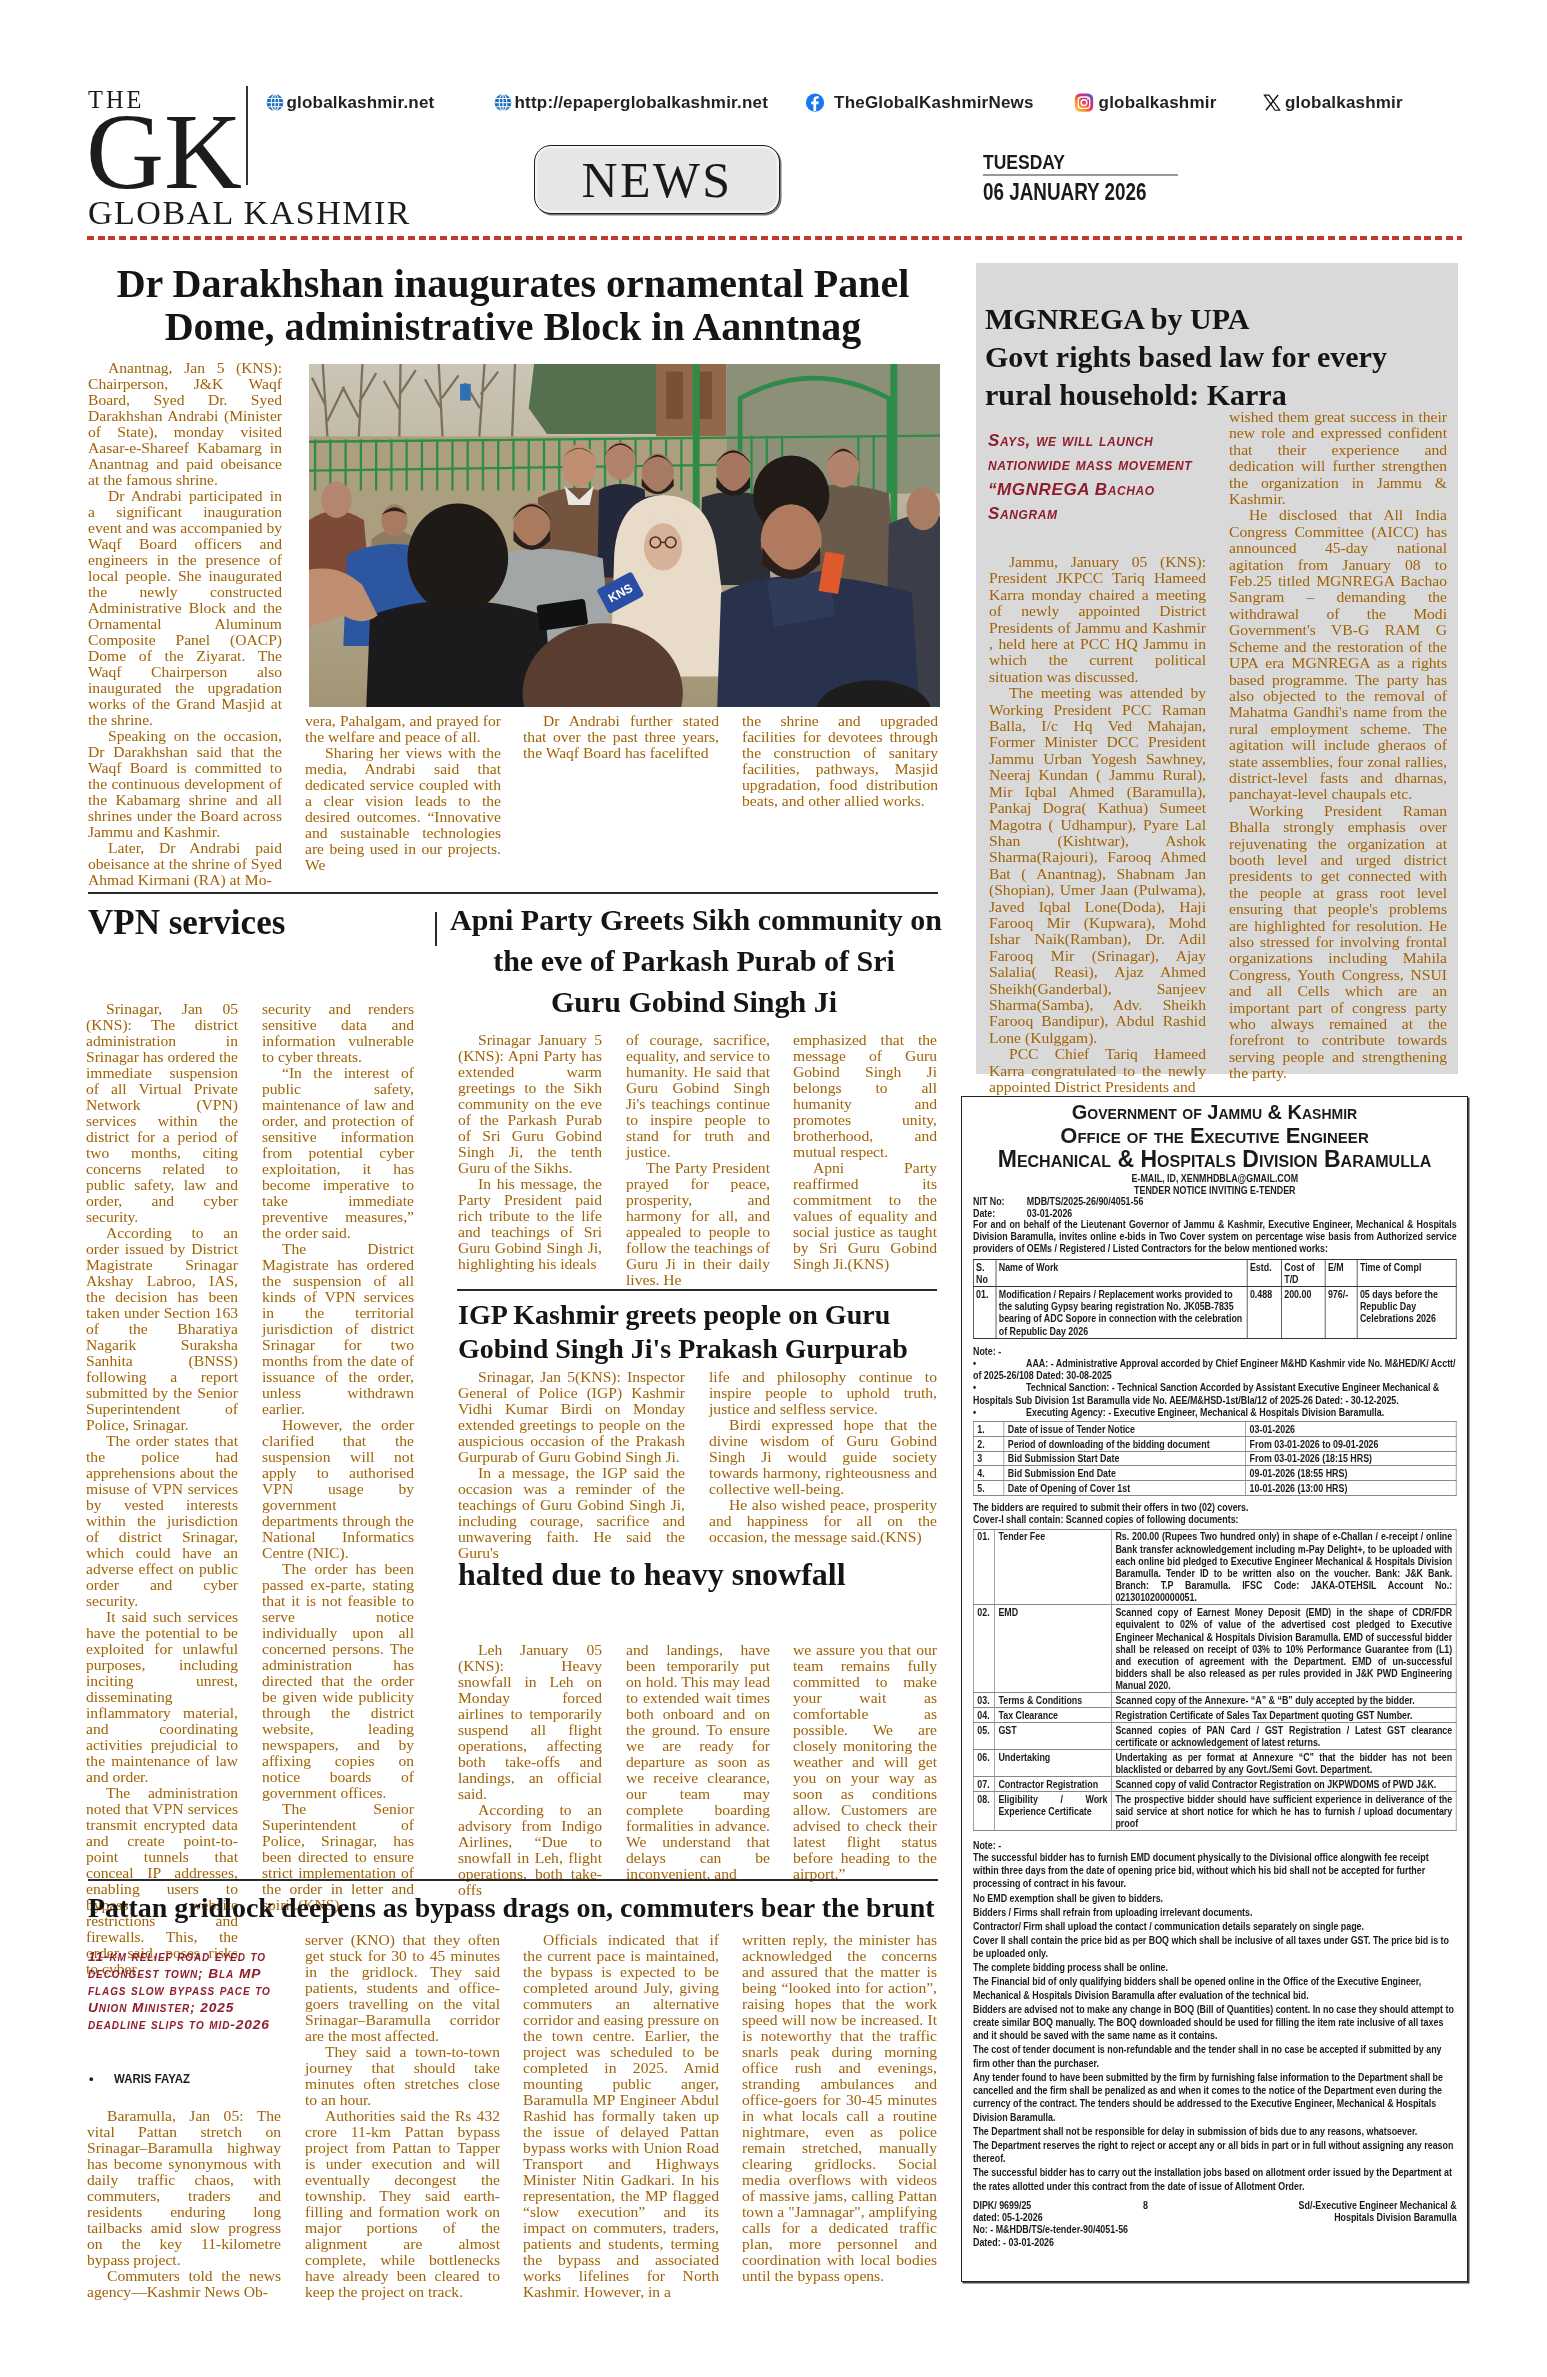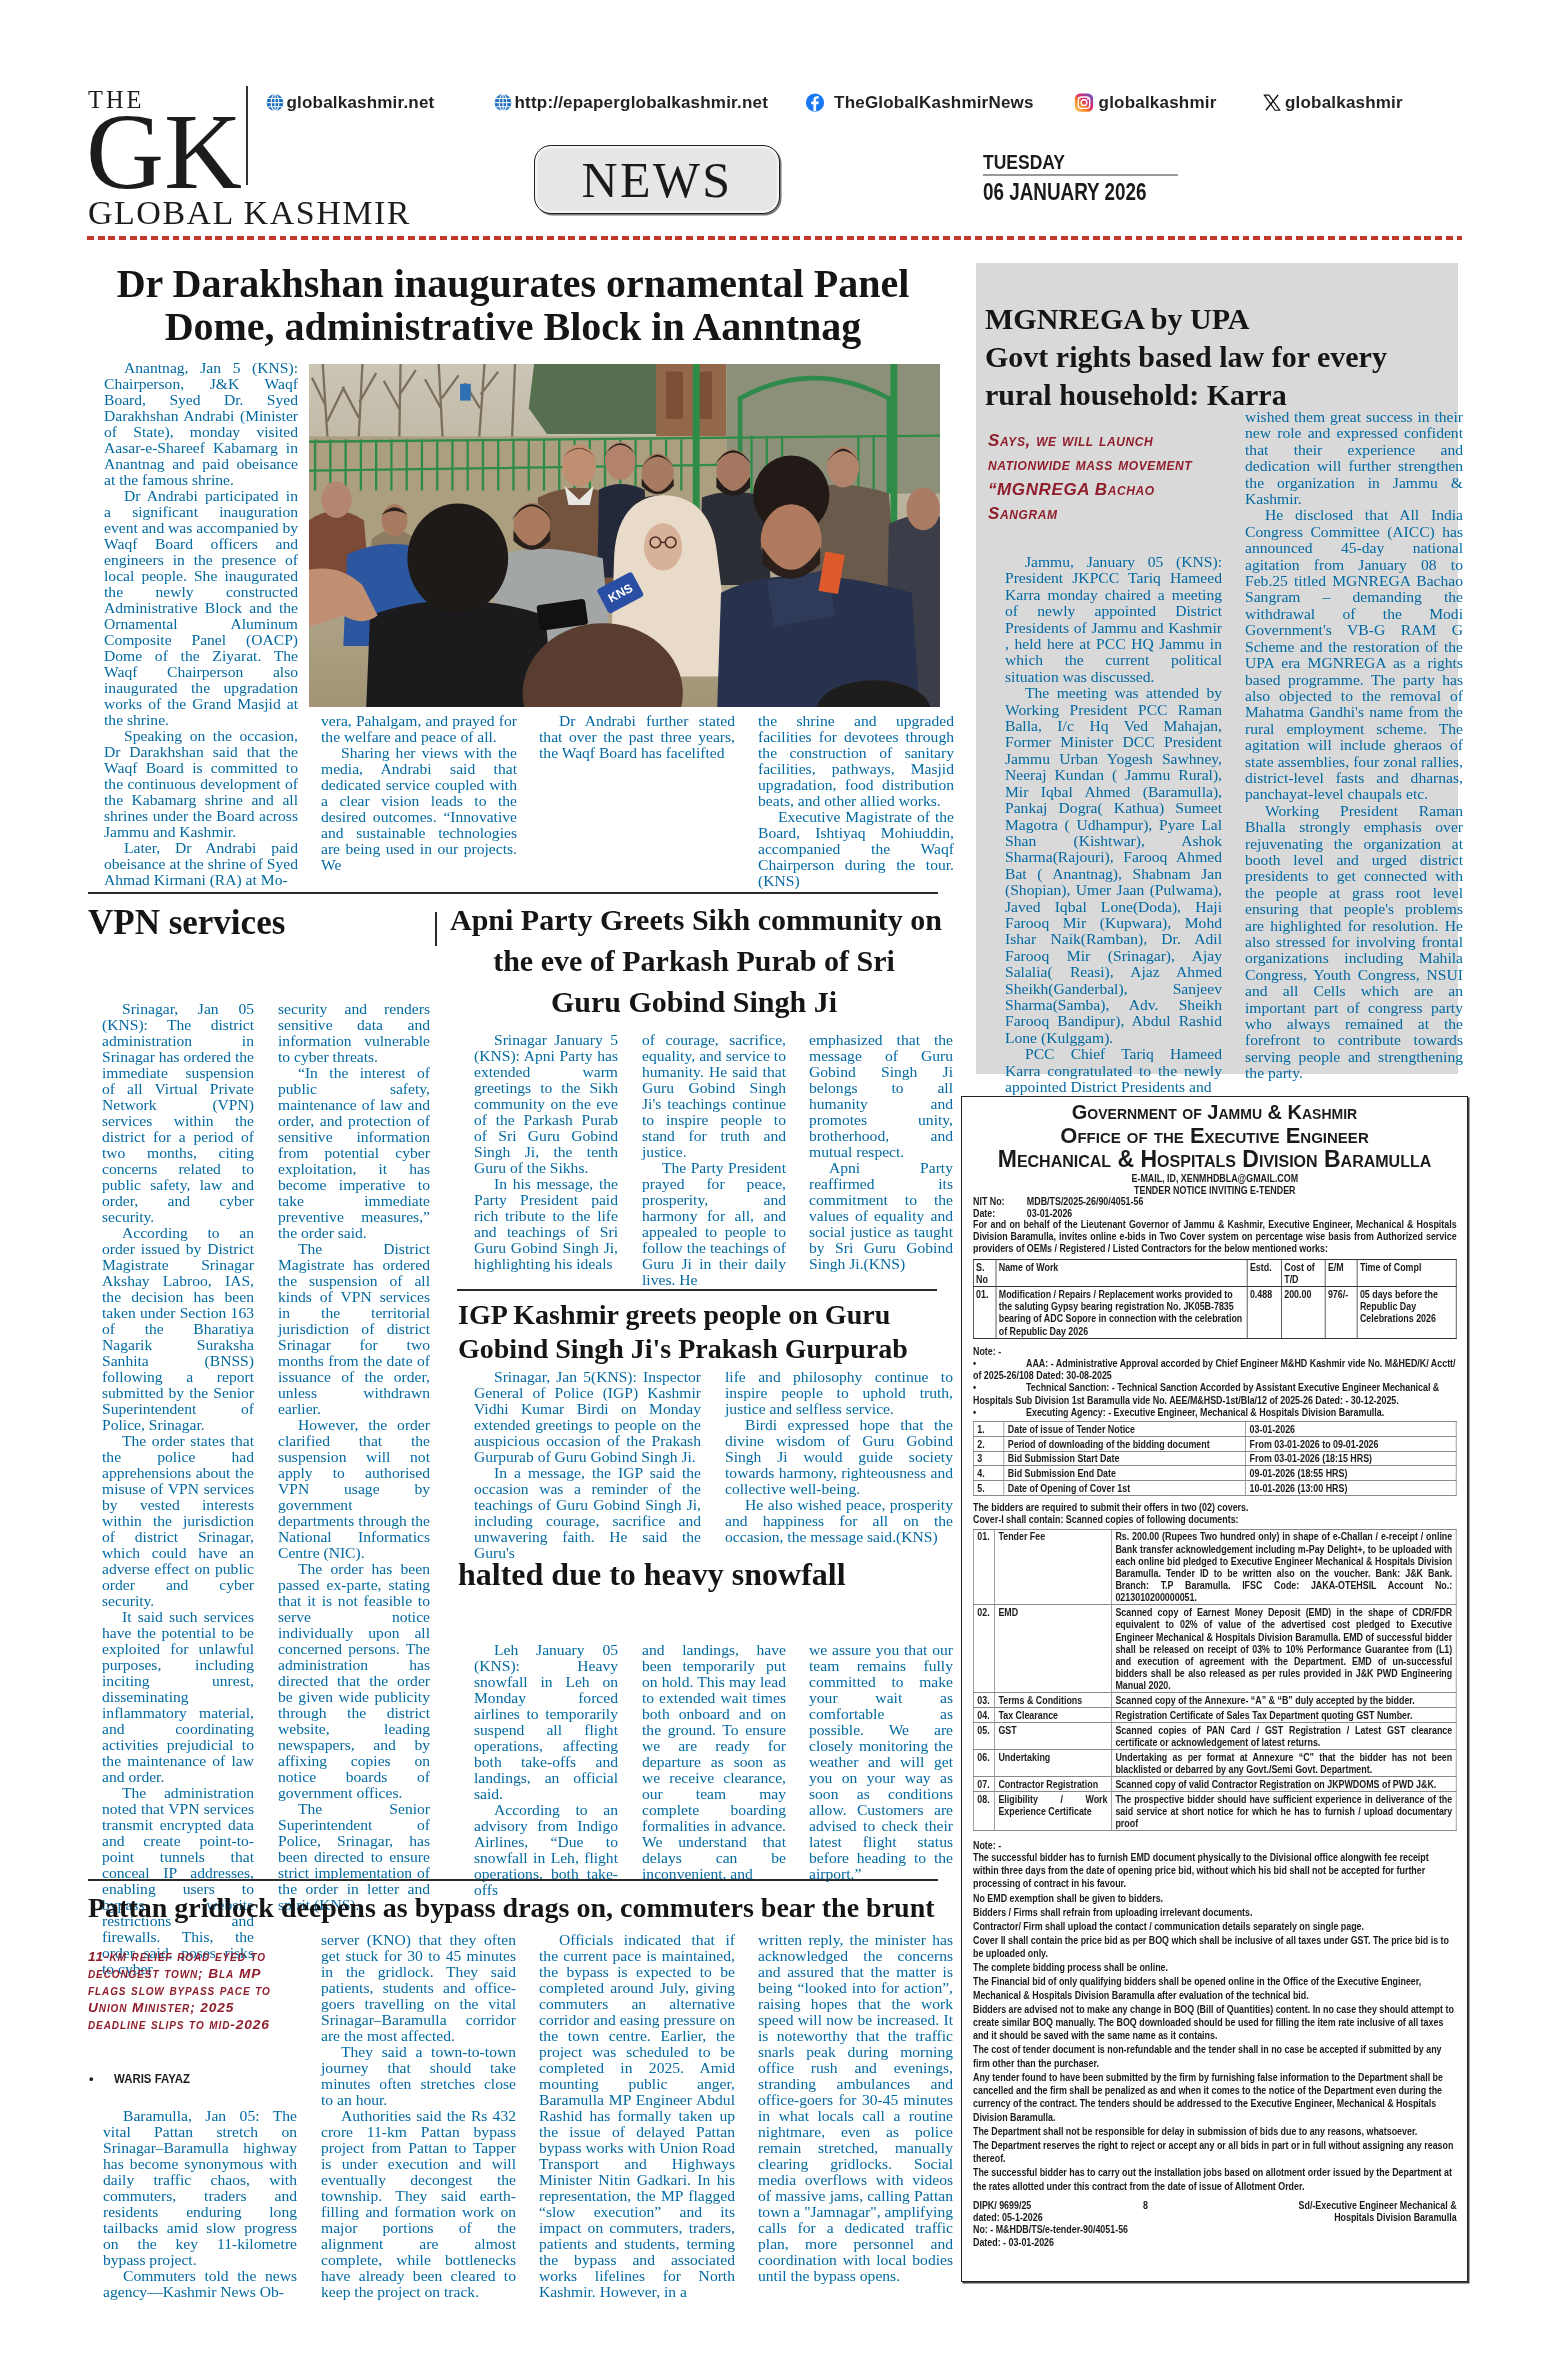--- a/index.html
+++ b/index.html
@@ -19,21 +19,21 @@
 .mast-day,.mast-date{font-family:"Liberation Sans",sans-serif;font-weight:bold;white-space:nowrap;transform-origin:0 0;color:#1a1a1a;}
 .mast-day{left:983px;top:152px;font-size:20.6px;line-height:20.6px;transform:scaleX(.85);}
 .mast-date{left:983px;top:181px;font-size:23px;line-height:23px;transform:scaleX(.82);}
 .mast-dline{left:983px;top:174px;width:195px;height:1.5px;background:#999;}
 .dash-rule{left:87px;top:236px;width:1375px;height:3.8px;background:repeating-linear-gradient(90deg,var(--rule-red,#c0392b) 0 6.9px,transparent 6.9px 10.7px);}
 
 .hl{position:absolute;font-family:"Liberation Serif",serif;font-weight:bold;white-space:nowrap;color:#151515;}
 .hl .ln{display:block;}
 .hl.c .ln{text-align:center;}
 
-.col{position:absolute;font-size:15.6px;line-height:16px;text-align:justify;hyphens:auto;-webkit-hyphens:auto;color:#0369a1;margin-left:16px;}
+.col{position:absolute;font-size:15.6px;line-height:16px;text-align:justify;hyphens:auto;-webkit-hyphens:auto;color:#a16207;}
 .col p{margin:0;text-indent:20px;}
 .col p.cont{text-indent:0;}
 .rule{background:#2a2a2a;}
 
 .photo{left:309px;top:364px;width:631px;height:343px;}
 
 .graybox{left:976px;top:263px;width:482px;height:811px;background:var(--box-gray,#d9d9d9);}
 .subhead{position:absolute;font-family:"Liberation Sans",sans-serif;font-style:italic;font-weight:bold;font-variant:small-caps;color:var(--subhead-red,#8f1d2c);}
 
 .byline{font-family:"Liberation Sans",sans-serif;font-weight:bold;font-size:13px;line-height:13.7px;white-space:nowrap;}
@@ -261,21 +261,20 @@
 
   <div class="col" style="left:305px;top:713px;width:196px">
     <p class="cont">vera, Pahalgam, and prayed for the welfare and peace of all.</p>
     <p>Sharing her views with the media, Andrabi said that dedicated service coupled with a clear vision leads to the desired outcomes. “Innovative and sustainable technologies are being used in our projects. We</p>
   </div>
   <div class="col" style="left:523px;top:713px;width:196px">
     <p>Dr Andrabi further stated that over the past three years, the Waqf Board has facelifted</p>
   </div>
   <div class="col" style="left:742px;top:713px;width:196px">
     <p class="cont">the shrine and upgraded facilities for devotees through the construction of sanitary facilities, pathways, Masjid upgradation, food distribution beats, and other allied works.</p>
-    <p>Executive Magistrate of the Board, Ishtiyaq Mohiuddin, accompanied the Waqf Chairperson during the tour.(KNS)</p>
   </div>
   <div class="a rule" style="left:88px;top:892px;width:850px;height:2.3px"></div>
 </article>
 
 <article class="a graybox"></article>
 <div class="hl" style="left:985px;top:300px;font-size:30px;line-height:38px">
   <span class="ln">MGNREGA by UPA</span>
   <span class="ln">Govt rights based law for every</span>
   <span class="ln">rural household: Karra</span>
 </div>

